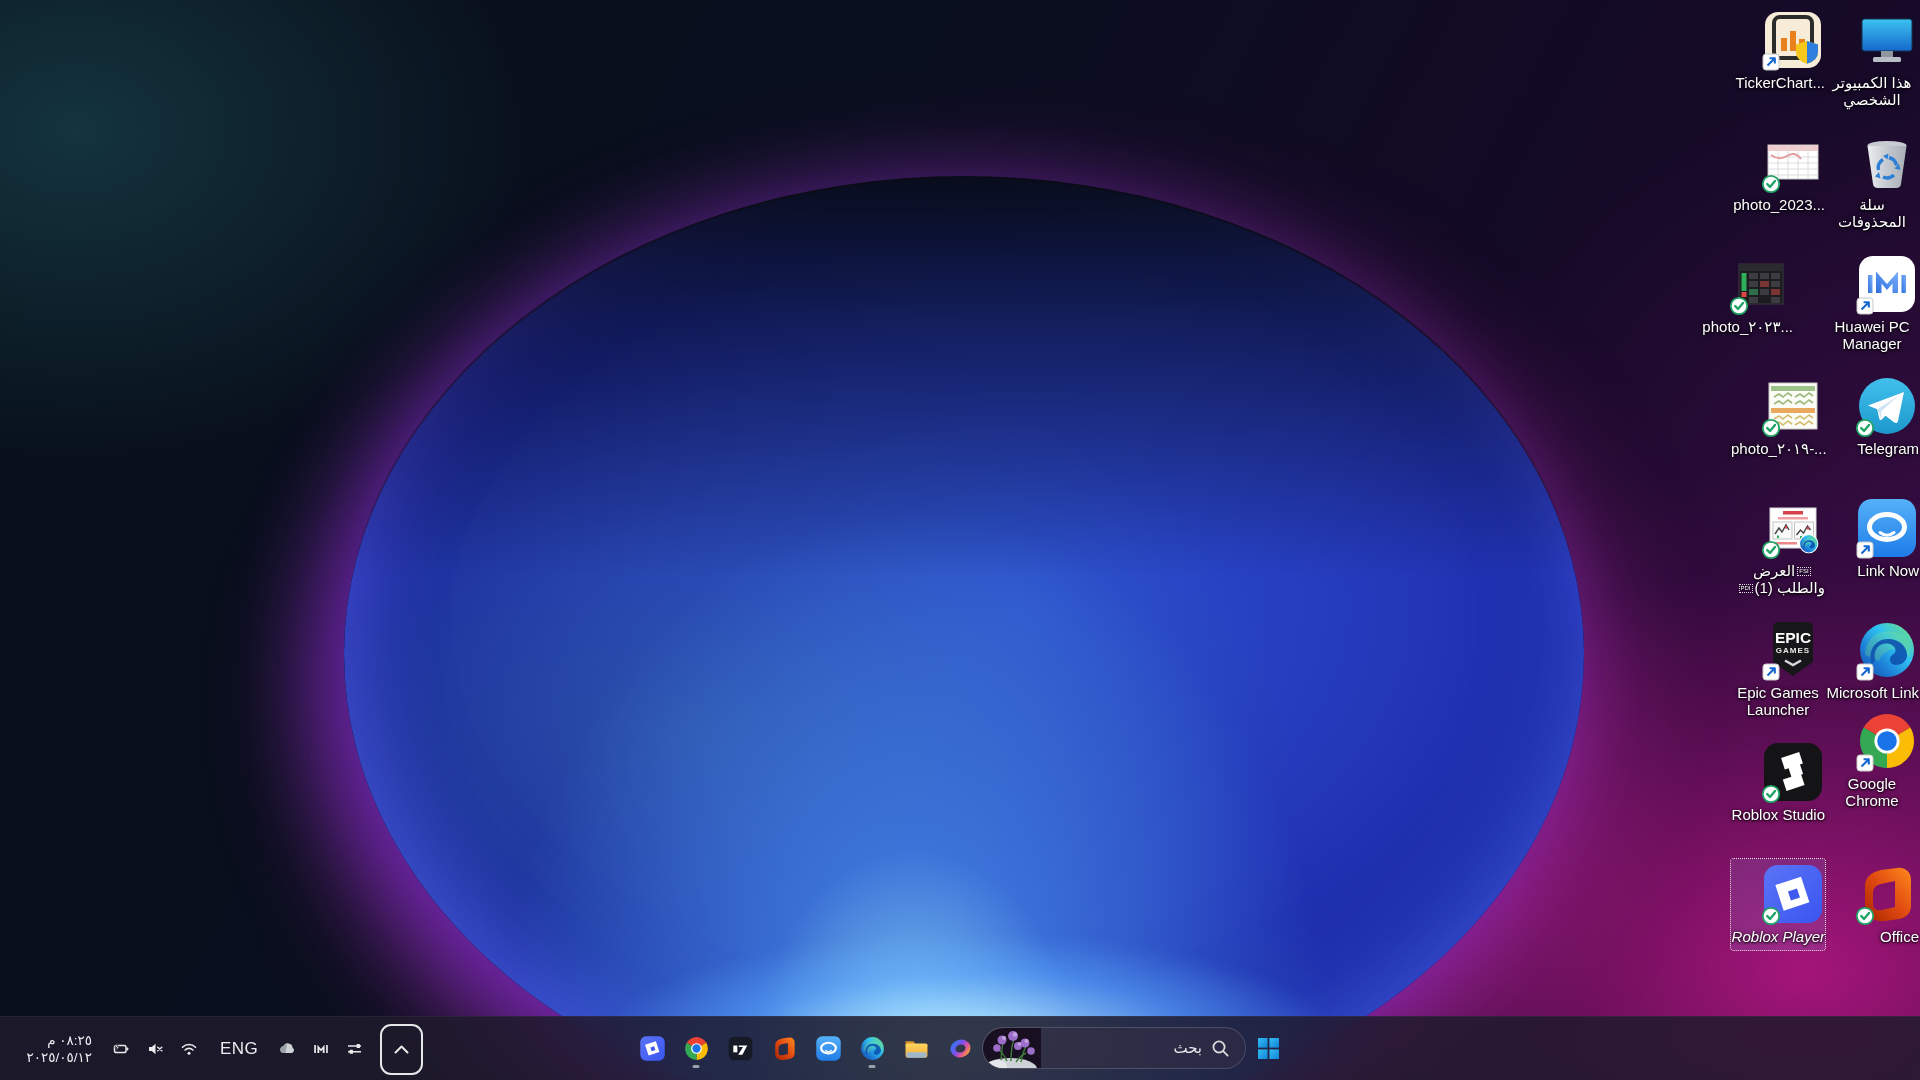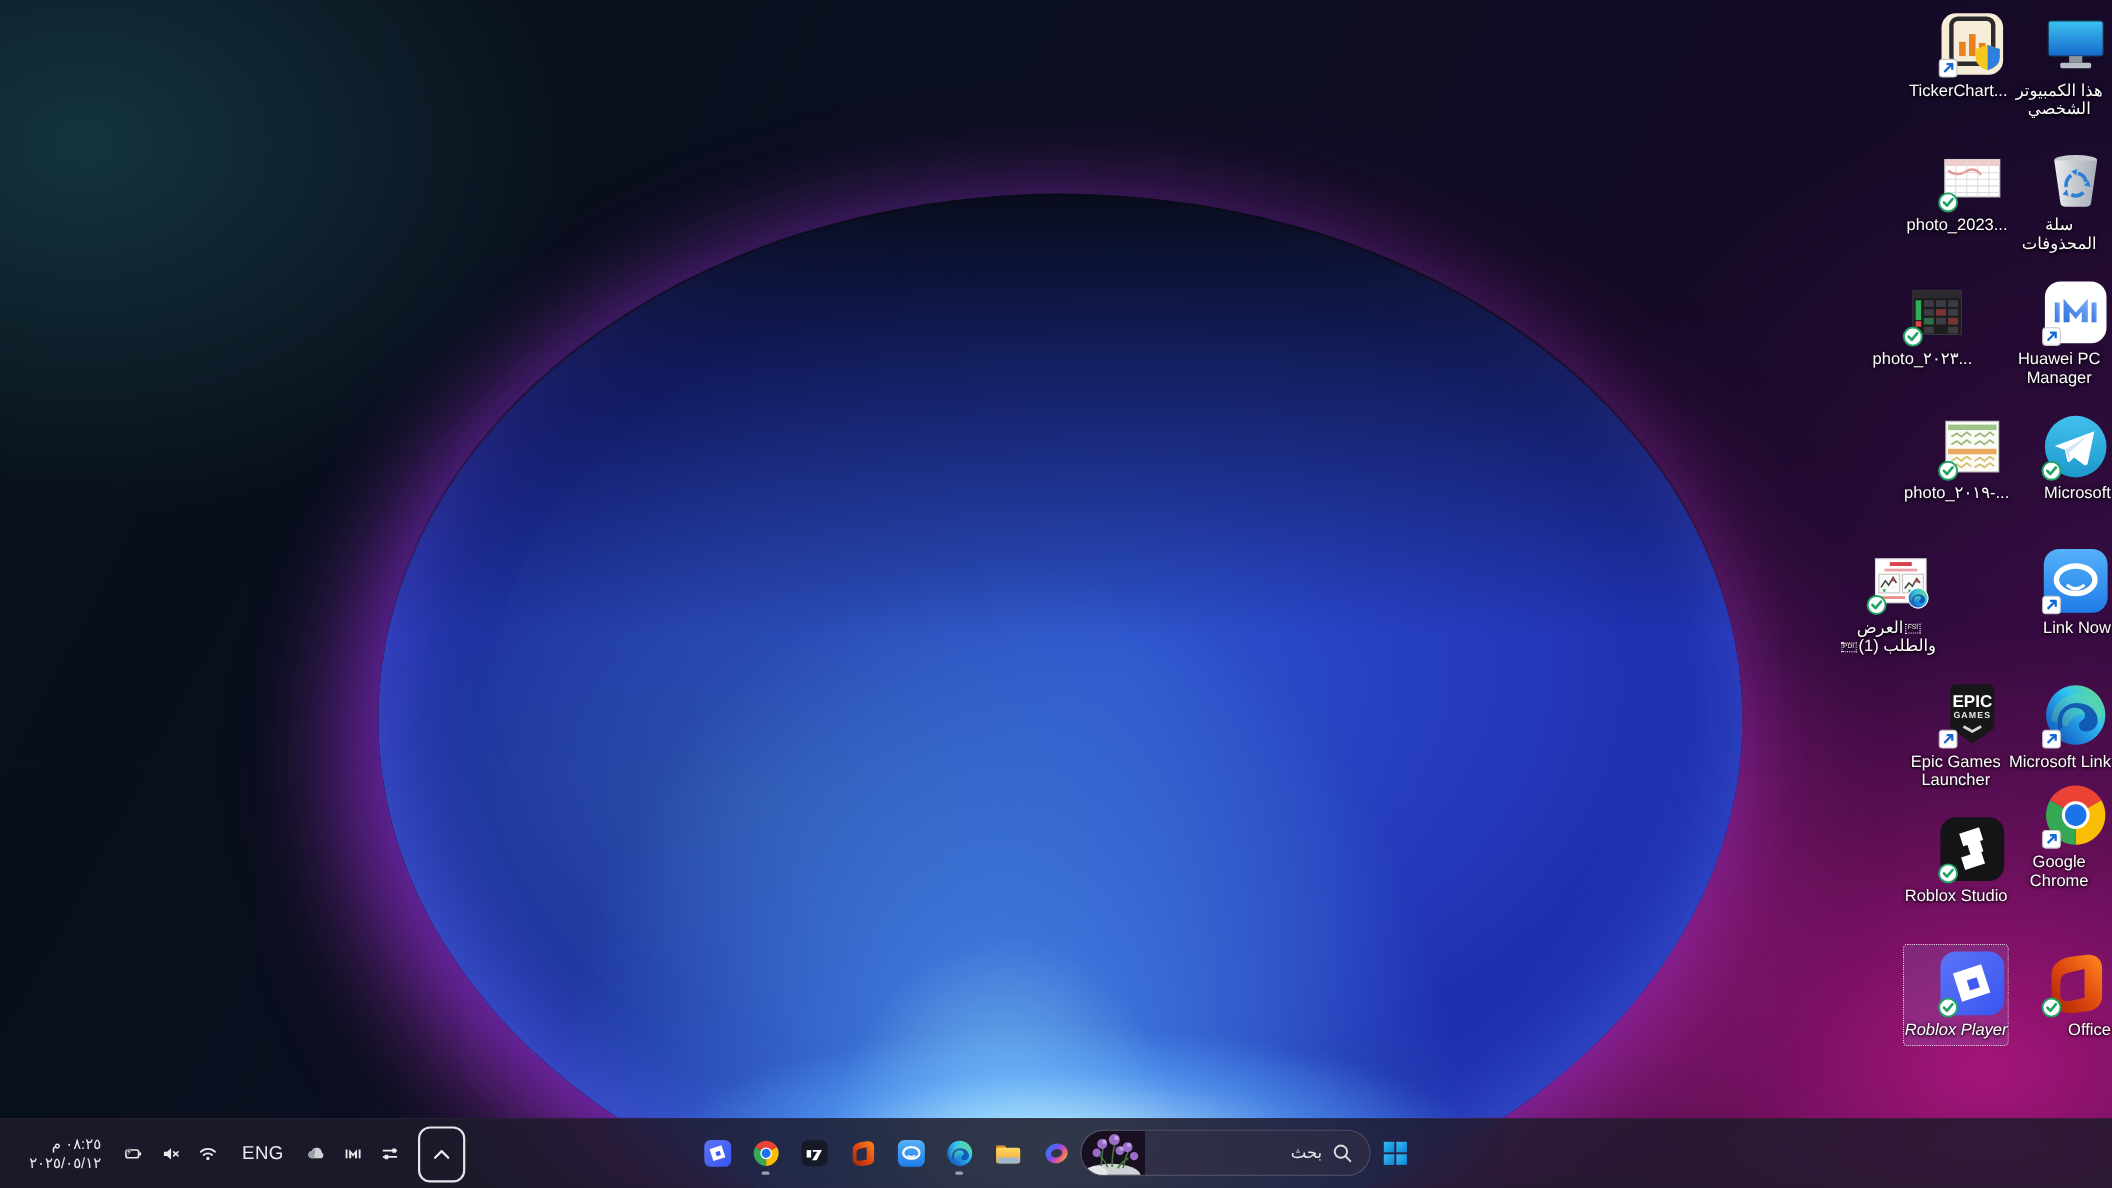--- a/index.html
+++ b/index.html
@@ -308,24 +308,24 @@
 
 <div class="dcell" style="left:1825px;top:371px">
   <div class="dicon">
       <svg viewBox="0 0 64 64">
     <circle cx="32" cy="32" r="28" fill="url(#gTg)"></circle>
     <path d="M13,31.5 L49,18 L43,47 C42.5,49.2 41,49.6 39,48.2 L30.5,41.8 L26.8,45.6 C26,46.5 24.6,46.2 24.3,44.8 L22.2,35.2 Z" fill="#fff"></path>
     <path d="M22.2,35.2 L43,22 L26,37.5 L26.8,45.6 Z" fill="#cfe4f2"></path>
     <use href="#badge-check"></use>
       </svg>
     </div>
-  <div class="dlabel" dir="auto">Microsoft</div>
-</div>
-
-<div class="dcell" style="left:1666px;top:493px">
+  <div class="dlabel" dir="auto">Telegram</div>
+</div>
+
+<div class="dcell" style="left:1731px;top:493px">
   <div class="dicon">
       <svg viewBox="0 0 64 64">
     <rect x="9" y="12" width="46" height="40" fill="#fff" stroke="#d8d8d8"></rect>
     <rect x="22" y="15" width="20" height="3.5" fill="#d8414a"></rect>
         <rect x="17" y="21" width="30" height="2.5" fill="#eea0a4"></rect>
     <rect x="12" y="26" width="19" height="17" fill="#fafafa" stroke="#c4c4c4"></rect>
         <rect x="33.5" y="26" width="19" height="17" fill="#fafafa" stroke="#c4c4c4"></rect>
     <path d="M14,38 l4,-6 3,4 4,-7 3,5" stroke="#444" stroke-width="1.4" fill="none"></path>
     <path d="M35.5,39 l4,-5 3,3 4,-7 3,4" stroke="#444" stroke-width="1.4" fill="none"></path>
     <g fill="#2fae5a">

